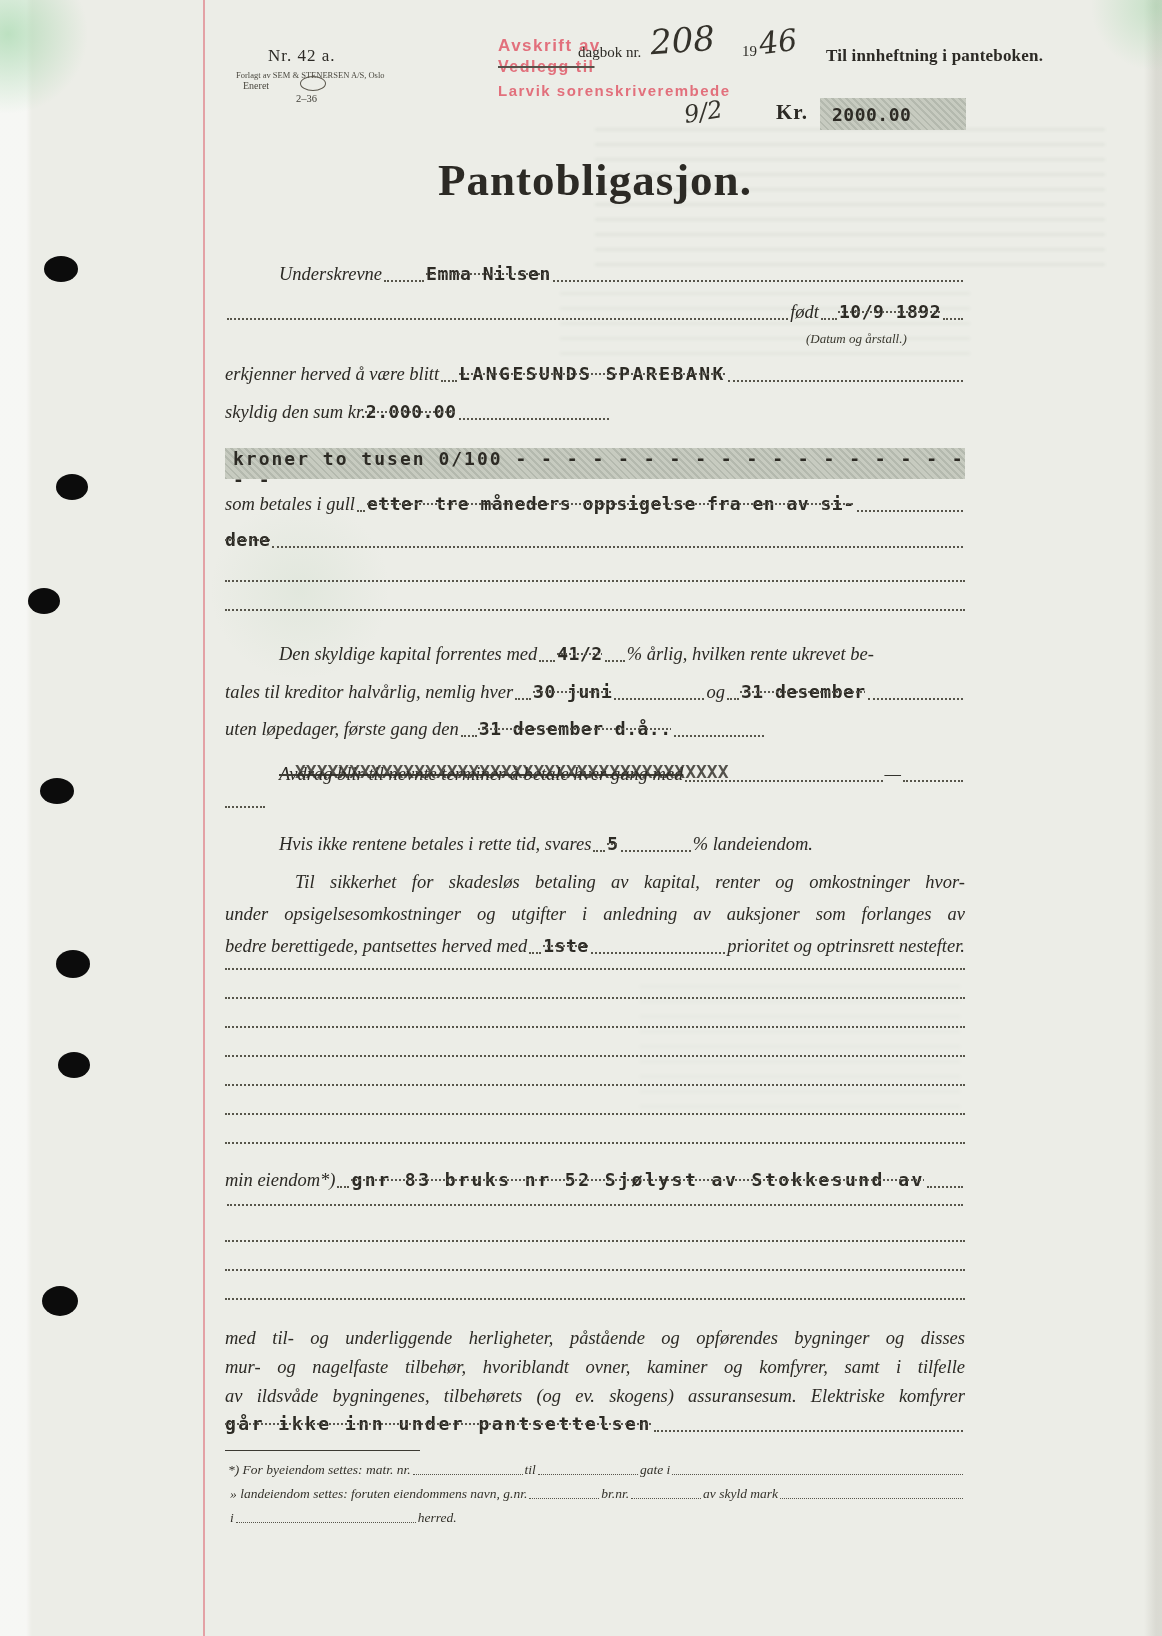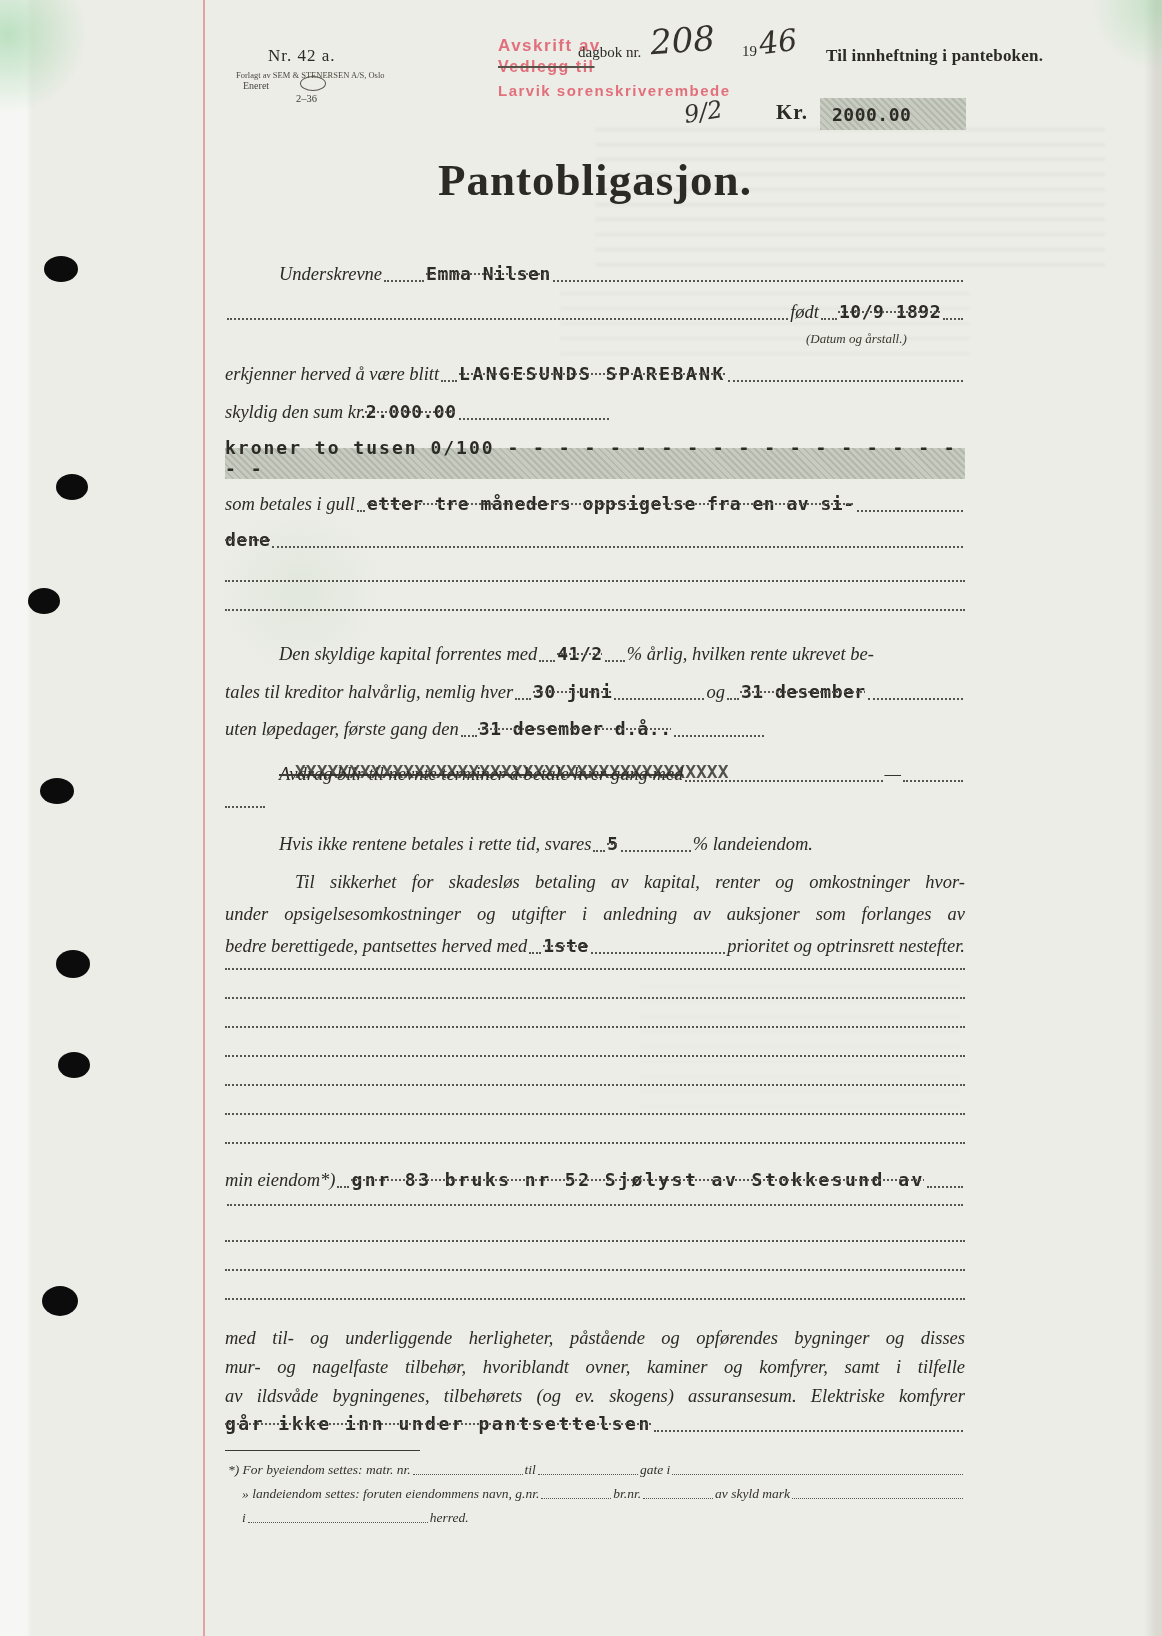--- a/index.html
+++ b/index.html
@@ -44,29 +44,29 @@
   .entry{text-decoration:line-through;text-decoration-style:dotted;text-decoration-color:#5a5850;text-decoration-thickness:2px}
   .ls2{letter-spacing:2.5px}
   .line{position:absolute;left:225px;width:740px;display:flex;align-items:baseline;white-space:nowrap;font-size:18.5px;font-style:italic;line-height:24px}
   .ind{margin-left:54px}
   .dots{flex:1 1 auto;border-bottom:2px dotted #57554b;align-self:flex-end;margin:0 2px 4px}
   .dots.f{flex:0 0 auto}
   .w8{width:8px}.w12{width:12px}.w16{width:16px}.w20{width:20px}.w40{width:40px}
   .w60{width:60px}.w70{width:70px}.w90{width:90px}.w100{width:100px}.w110{width:110px}.w150{width:150px}.w180{width:180px}
   .sp{flex:1 1 auto}
   .dotline{position:absolute;left:225px;width:740px;border-bottom:2px dotted #57554b}
-  .hlbar{position:absolute;left:225px;top:448px;width:740px;height:31px;display:flex;align-items:flex-end;}
+  .hlbar{position:absolute;left:225px;top:448px;width:740px;height:31px;display:flex;align-items:flex-start;padding-left:8px}
   .note{position:absolute;left:806px;top:331px;font-size:13px;font-style:italic;color:#3a382f;white-space:nowrap}
   .struck{text-decoration:line-through;text-decoration-color:#3f3d35;text-decoration-thickness:2px}
   .xover{position:absolute;left:70px;top:-2px;opacity:.8;letter-spacing:0;text-decoration:none}
   .pline{position:absolute;left:225px;width:740px;font-size:18.5px;font-style:italic;line-height:24px;text-align:justify;text-align-last:justify;white-space:normal}
   .divider{position:absolute;left:225px;top:1450px;width:195px;border-top:1.5px solid #3c3a33}
   .fnote{position:absolute;left:228px;width:737px;display:flex;align-items:baseline;white-space:nowrap;font-size:13.5px;font-style:italic;color:#33312a}
   .fnote .dots{border-bottom:1.5px dotted #57554b;margin-bottom:3px}
-  .ind14{margin-left:14px}
+  .ind14{margin-left:2px}
 </style>
 </head>
 <body>
 
 <div class="scan">
 
   <div class="bleed" style="left:595px;top:128px;width:510px;height:145px"></div>
   <div class="bleed" style="left:560px;top:292px;width:410px;height:75px;opacity:.4"></div>
   <div class="bleed" style="left:640px;top:985px;width:320px;height:130px;opacity:.25"></div>
 

